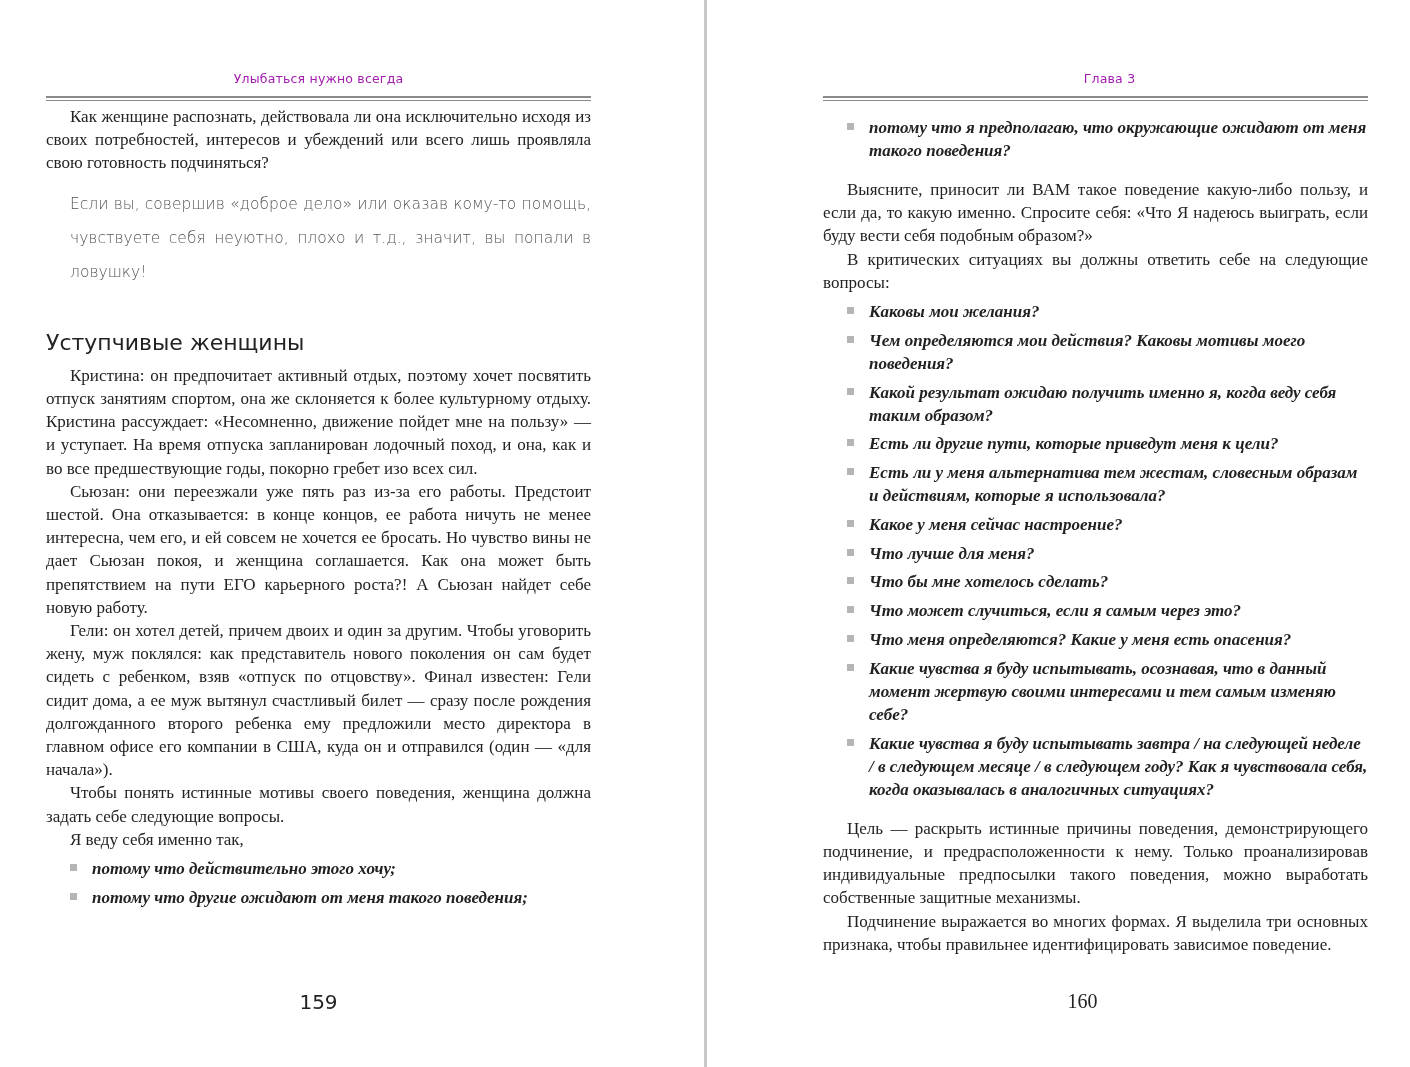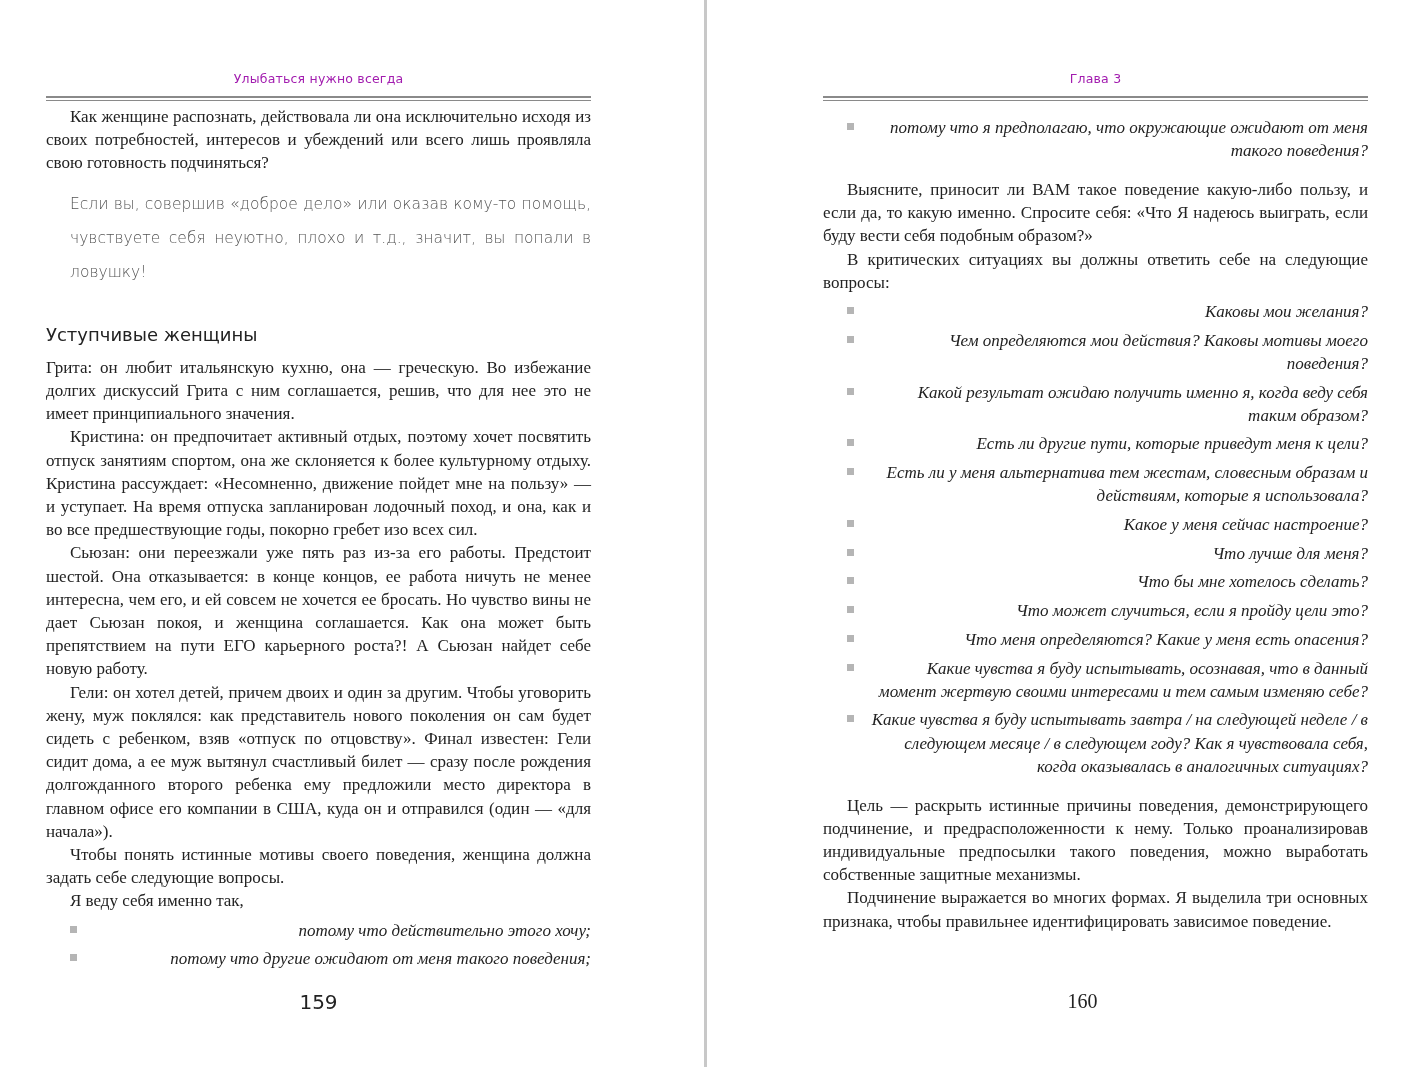--- a/index.html
+++ b/index.html
@@ -10,44 +10,44 @@
   .page { position: absolute; top: 0; height: 1067px; }
   .page.left { left: 0; width: 700px; }
   .page.right { left: 710px; width: 700px; }
   .spine { position: absolute; left: 704px; top: 0; width: 3px; height: 1067px; background: #c8c8c8; }
 
   .running-head {
     position: absolute; top: 71px; font-family: "DejaVu Sans", "Liberation Sans", sans-serif;
     font-size: 12.5px; color: #a21caf; text-align: center; letter-spacing: 0.2px;
   }
   .left .running-head { left: 46px; width: 545px; }
-  .right .running-head { left: 113px; width: 545px; }
+  .right .running-head { left: 127px; width: 545px; }
   .rule {
     position: absolute; top: 96px; height: 2px; border-top: 2px solid #8a8a8a; border-bottom: 1px solid #8a8a8a;
   }
   .left .rule { left: 46px; width: 545px; }
   .right .rule { left: 113px; width: 545px; }
 
   .text-block { position: absolute; font-family: "Liberation Serif", "DejaVu Serif", serif; font-size: 17px; line-height: 23.2px; color: #222; }
   .left .text-block { left: 46px; width: 545px; }
   .right .text-block { left: 113px; width: 545px; }
 
   p { margin: 0; text-align: justify; }
   p.indent { text-indent: 24px; }
   .callout {
     font-family: "DejaVu Sans", "Liberation Sans", sans-serif; font-size: 15.5px; line-height: 34px;
     color: #555; padding-left: 24px; margin: 12px 0 18px 0; font-weight: 300; text-align: justify;
   }
   .section-heading {
-    font-family: "DejaVu Sans", "Liberation Sans", sans-serif; font-size: 18px; color: #222;
-    margin: 8px 0 10px 0; font-weight: normal;
+    font-family: "DejaVu Sans", "Liberation Sans", sans-serif; font-size: 22px; color: #222;
+    margin: 16px 0 10px 0; font-weight: normal;
   }
   ul.bullets { list-style: none; margin: 6px 0 0 0; padding: 0; }
   ul.bullets li {
-    position: relative; padding-left: 46px; font-style: italic; margin-bottom: 5.5px; text-align: right;
+    position: relative; padding-left: 46px; font-style: italic; margin-bottom: 5.5px; text-align: left; font-weight: bold;
   }
   ul.bullets li .bullet {
     position: absolute; left: 24px; top: 7px; width: 7px; height: 7px; background: #b5b5b5;
   }
   .page-number {
     position: absolute; top: 990px; font-family: "DejaVu Sans", "Liberation Sans", sans-serif;
     font-size: 20px; color: #222; text-align: center;
   }
   .left .page-number { left: 46px; width: 545px; }
   .right .page-number { left: 100px; width: 545px; font-family: Liberation Serif, serif; }
@@ -57,21 +57,20 @@
 
 <div class="page left">
   <div class="running-head">Улыбаться нужно всегда</div>
   <div class="rule"></div>
 
   <div class="text-block" style="top:105px;">
     <p class="indent">Как женщине распознать, действовала ли она исключительно исходя из своих потребностей, интересов и убеждений или всего лишь проявляла свою готовность подчиняться?</p>
     <p class="callout">Если вы, совершив «доброе дело» или оказав кому-то помощь, чувствуете себя неуютно, плохо и т.д., значит, вы попали в ловушку!</p>
     <div style="height:8px"></div>
     <h2 class="section-heading">Уступчивые женщины</h2>
-    <p>Грита: он любит итальянскую кухню, она — греческую. Во избежание долгих дискуссий Грита с ним соглашается, решив, что для нее это не имеет принципиального значения.</p>
     <p class="indent">Кристина: он предпочитает активный отдых, поэтому хочет посвятить отпуск занятиям спортом, она же склоняется к более культурному отдыху. Кристина рассуждает: «Несомненно, движение пойдет мне на пользу» — и уступает. На время отпуска запланирован лодочный поход, и она, как и во все предшествующие годы, покорно гребет изо всех сил.</p>
     <p class="indent">Сьюзан: они переезжали уже пять раз из-за его работы. Предстоит шестой. Она отказывается: в конце концов, ее работа ничуть не менее интересна, чем его, и ей совсем не хочется ее бросать. Но чувство вины не дает Сьюзан покоя, и женщина соглашается. Как она может быть препятствием на пути ЕГО карьерного роста?! А Сьюзан найдет себе новую работу.</p>
     <p class="indent">Гели: он хотел детей, причем двоих и один за другим. Чтобы уговорить жену, муж поклялся: как представитель нового поколения он сам будет сидеть с ребенком, взяв «отпуск по отцовству». Финал известен: Гели сидит дома, а ее муж вытянул счастливый билет — сразу после рождения долгожданного второго ребенка ему предложили место директора в главном офисе его компании в США, куда он и отправился (один — «для начала»).</p>
     <p class="indent">Чтобы понять истинные мотивы своего поведения, женщина должна задать себе следующие вопросы.</p>
     <p class="indent">Я веду себя именно так,</p>
     <ul class="bullets">
       <li><span class="bullet"></span><span>потому что действительно этого хочу;</span></li>
       <li><span class="bullet"></span><span>потому что другие ожидают от меня такого поведения;</span></li>
     </ul>
   </div>
@@ -94,21 +93,21 @@
     <p class="indent">В критических ситуациях вы должны ответить себе на следующие вопросы:</p>
     <ul class="bullets">
       <li><span class="bullet"></span><span>Каковы мои желания?</span></li>
       <li><span class="bullet"></span><span>Чем определяются мои действия? Каковы мотивы моего поведения?</span></li>
       <li><span class="bullet"></span><span>Какой результат ожидаю получить именно я, когда веду себя таким образом?</span></li>
       <li><span class="bullet"></span><span>Есть ли другие пути, которые приведут меня к цели?</span></li>
       <li><span class="bullet"></span><span>Есть ли у меня альтернатива тем жестам, словесным образам и действиям, которые я использовала?</span></li>
       <li><span class="bullet"></span><span>Какое у меня сейчас настроение?</span></li>
       <li><span class="bullet"></span><span>Что лучше для меня?</span></li>
       <li><span class="bullet"></span><span>Что бы мне хотелось сделать?</span></li>
-      <li><span class="bullet"></span><span>Что может случиться, если я пройду цели это?</span></li>
+      <li><span class="bullet"></span><span>Что может случиться, если я самым через это?</span></li>
       <li><span class="bullet"></span><span>Что меня определяются? Какие у меня есть опасения?</span></li>
       <li><span class="bullet"></span><span>Какие чувства я буду испытывать, осознавая, что в данный момент жертвую своими интересами и тем самым изменяю себе?</span></li>
       <li><span class="bullet"></span><span>Какие чувства я буду испытывать завтра / на следующей неделе / в следующем месяце / в следующем году? Как я чувствовала себя, когда оказывалась в аналогичных ситуациях?</span></li>
     </ul>
     <div style="height:10px"></div>
     <p class="indent">Цель — раскрыть истинные причины поведения, демонстрирующего подчинение, и предрасположенности к нему. Только проанализировав индивидуальные предпосылки такого поведения, можно выработать собственные защитные механизмы.</p>
     <p class="indent">Подчинение выражается во многих формах. Я выделила три основных признака, чтобы правильнее идентифицировать зависимое поведение.</p>
   </div>
 
   <div class="page-number">160</div>

